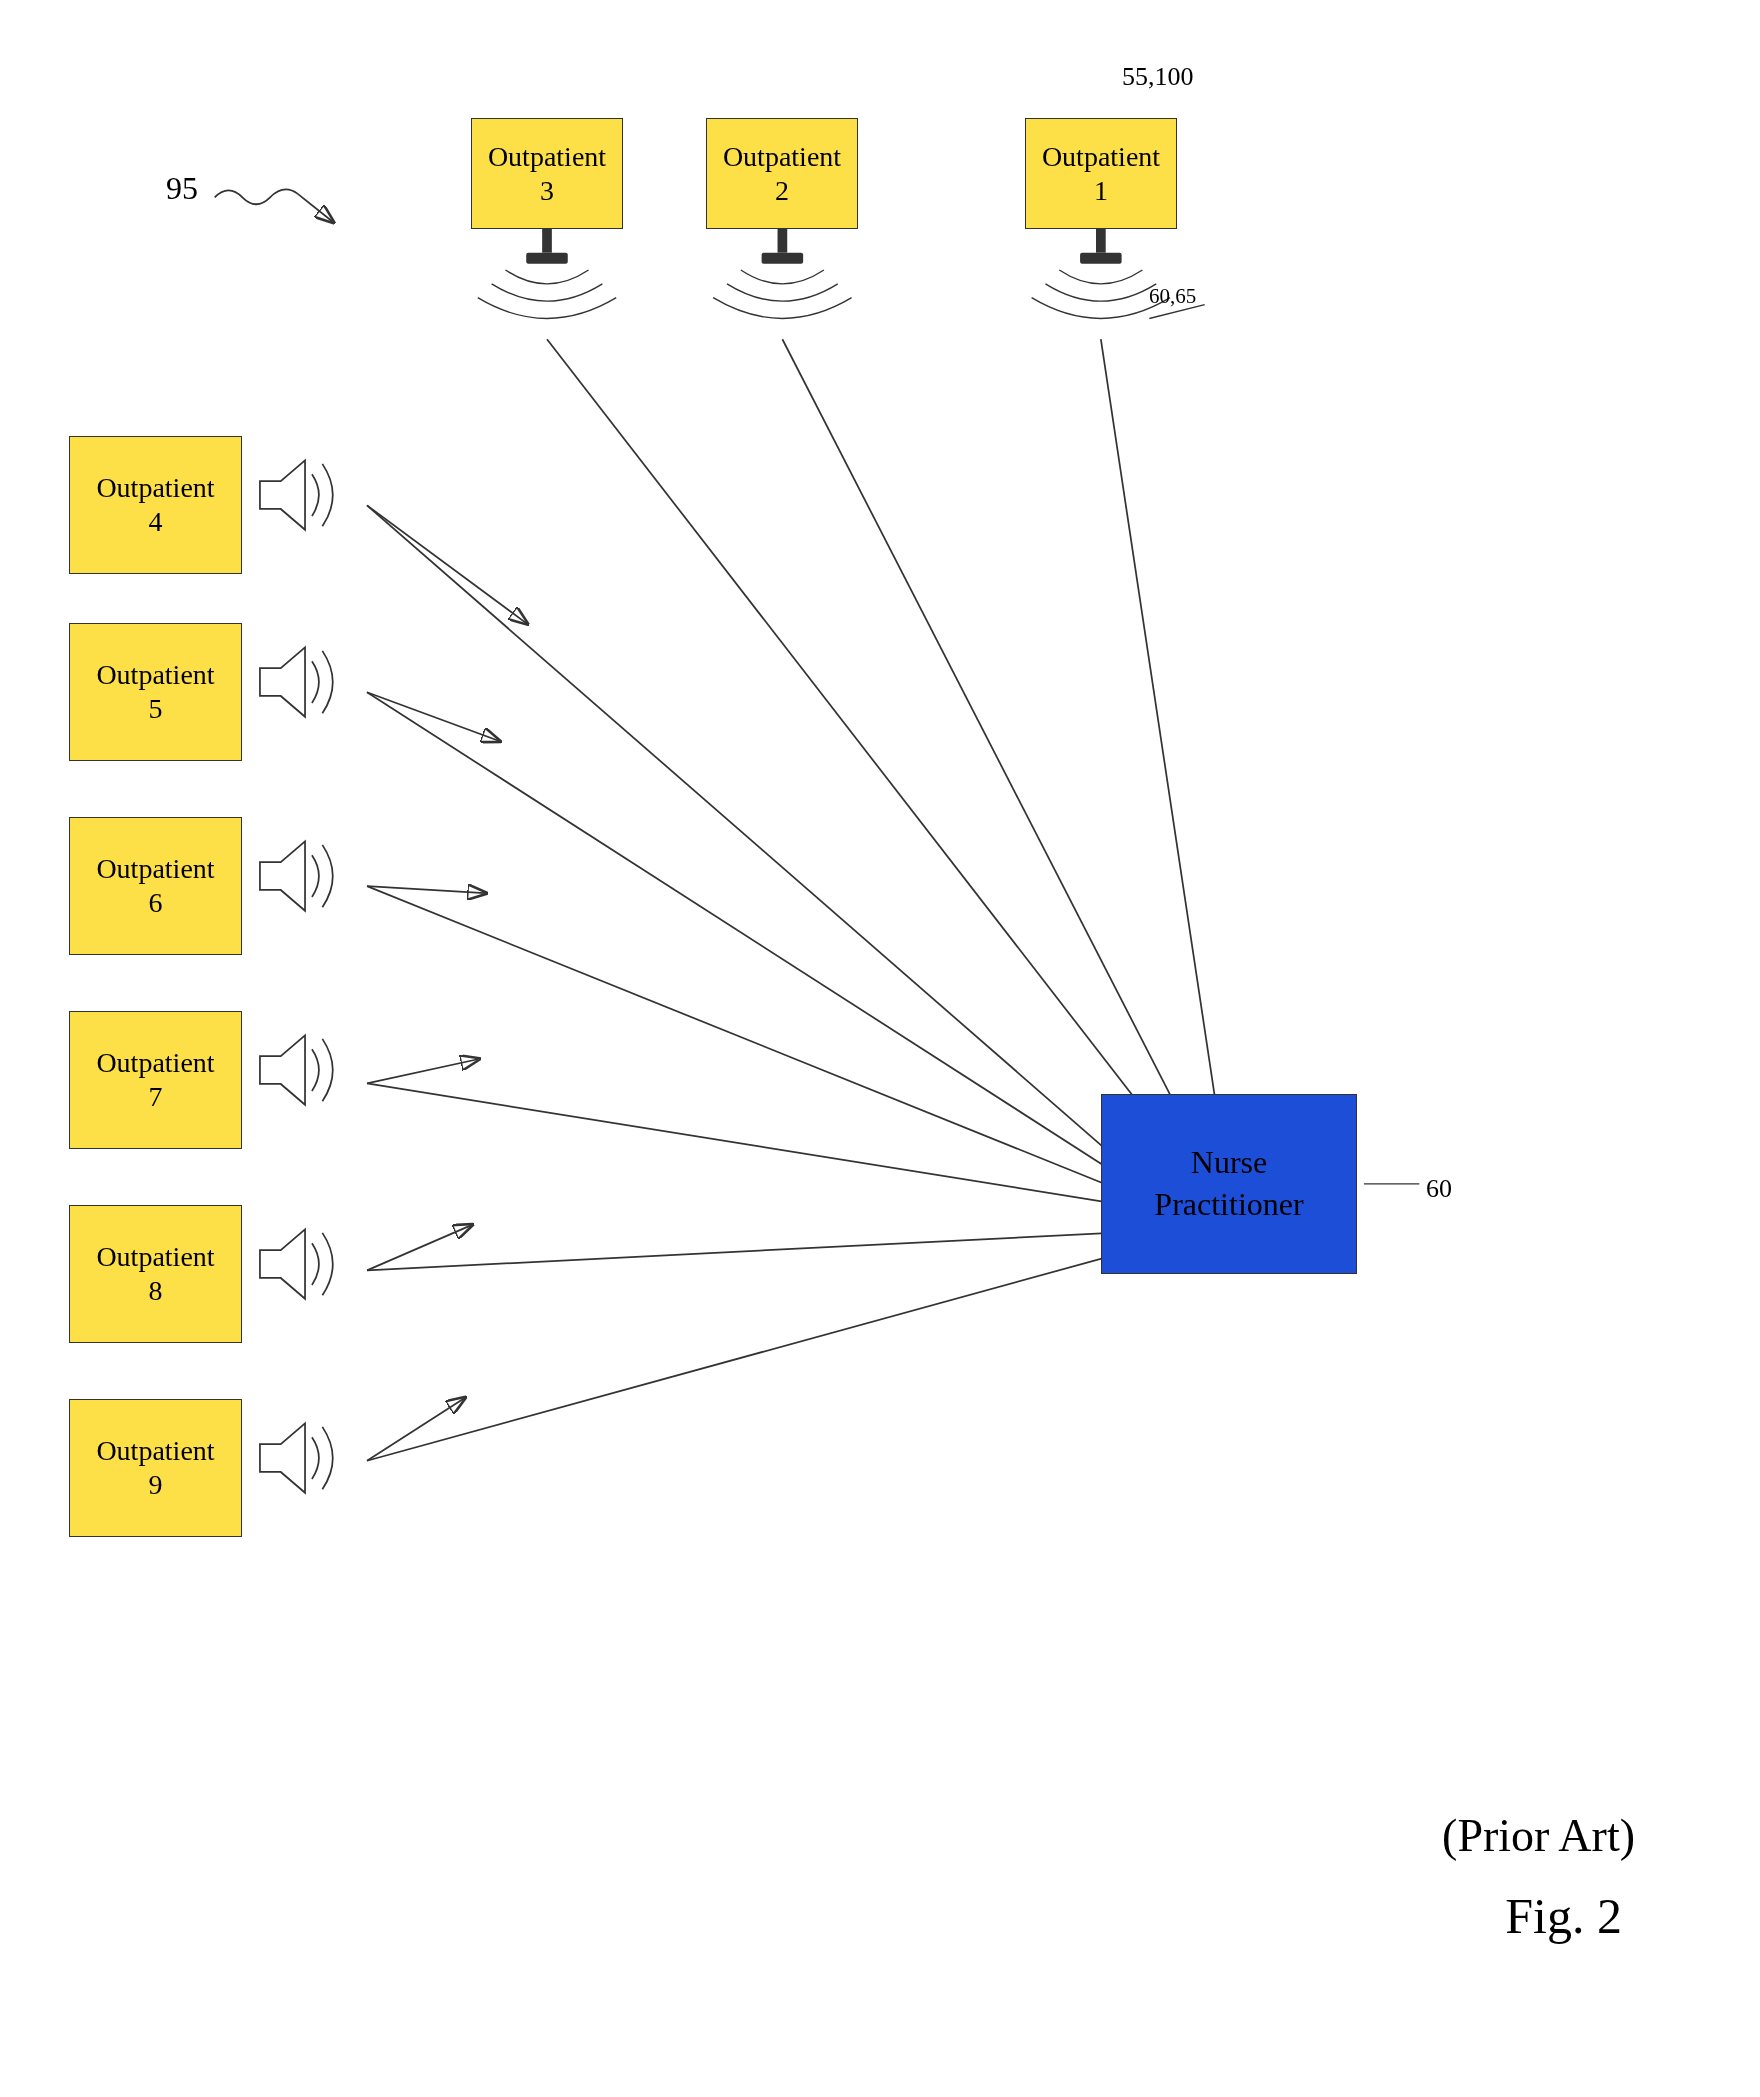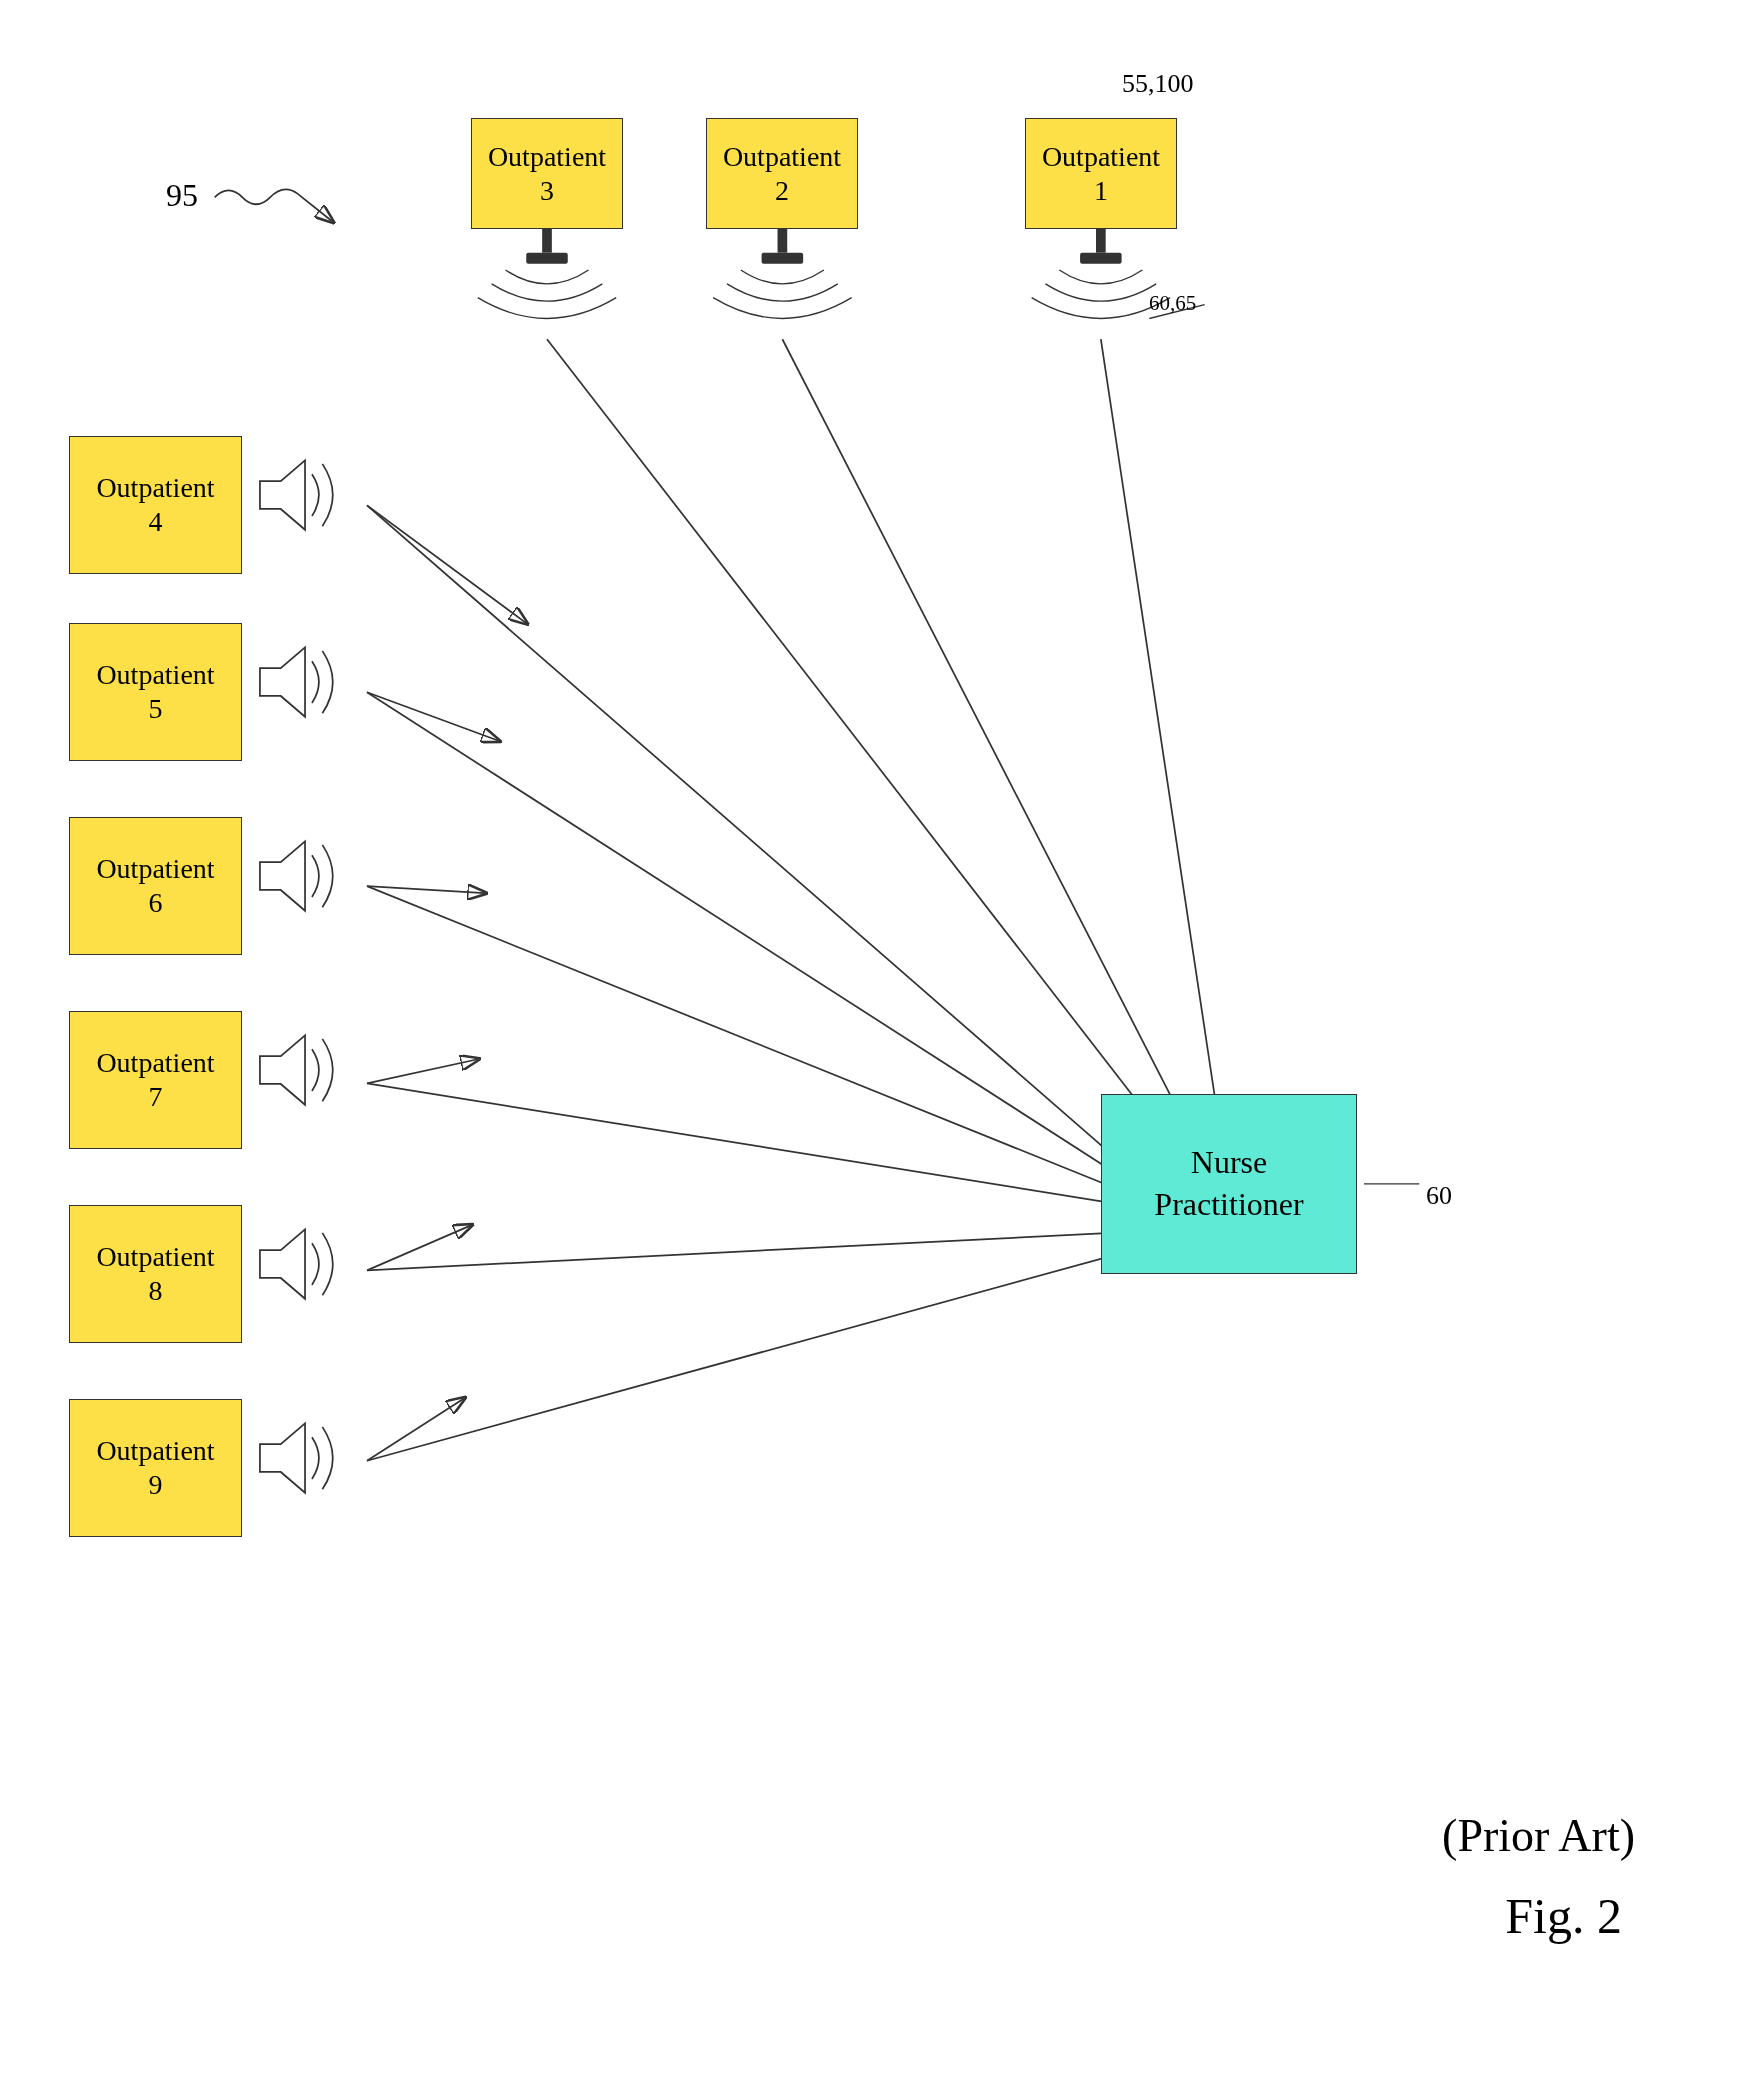--- a/index.html
+++ b/index.html
@@ -29,32 +29,31 @@
       line-height: 1.2;
     }
     .monitor-box {
       width: 152px;
       height: 111px;
     }
     .label-text {
       position: absolute;
       font-size: 26px;
       font-family: 'Times New Roman', Times, serif;
-      margin-top: 7px;
     }
     svg.main-svg {
       position: absolute;
       top: 0; left: 0;
       width: 1760px;
       height: 2097px;
     }
     .nurse-box {
       position: absolute;
       border: 1.7px solid #333;
-      background: #5eead4;
+      background: #1d4ed8;
       display: flex;
       align-items: center;
       justify-content: center;
       text-align: center;
       font-size: 32px;
       line-height: 1.3;
     }
     .bottom-text {
       position: absolute;
       font-size: 46px;

